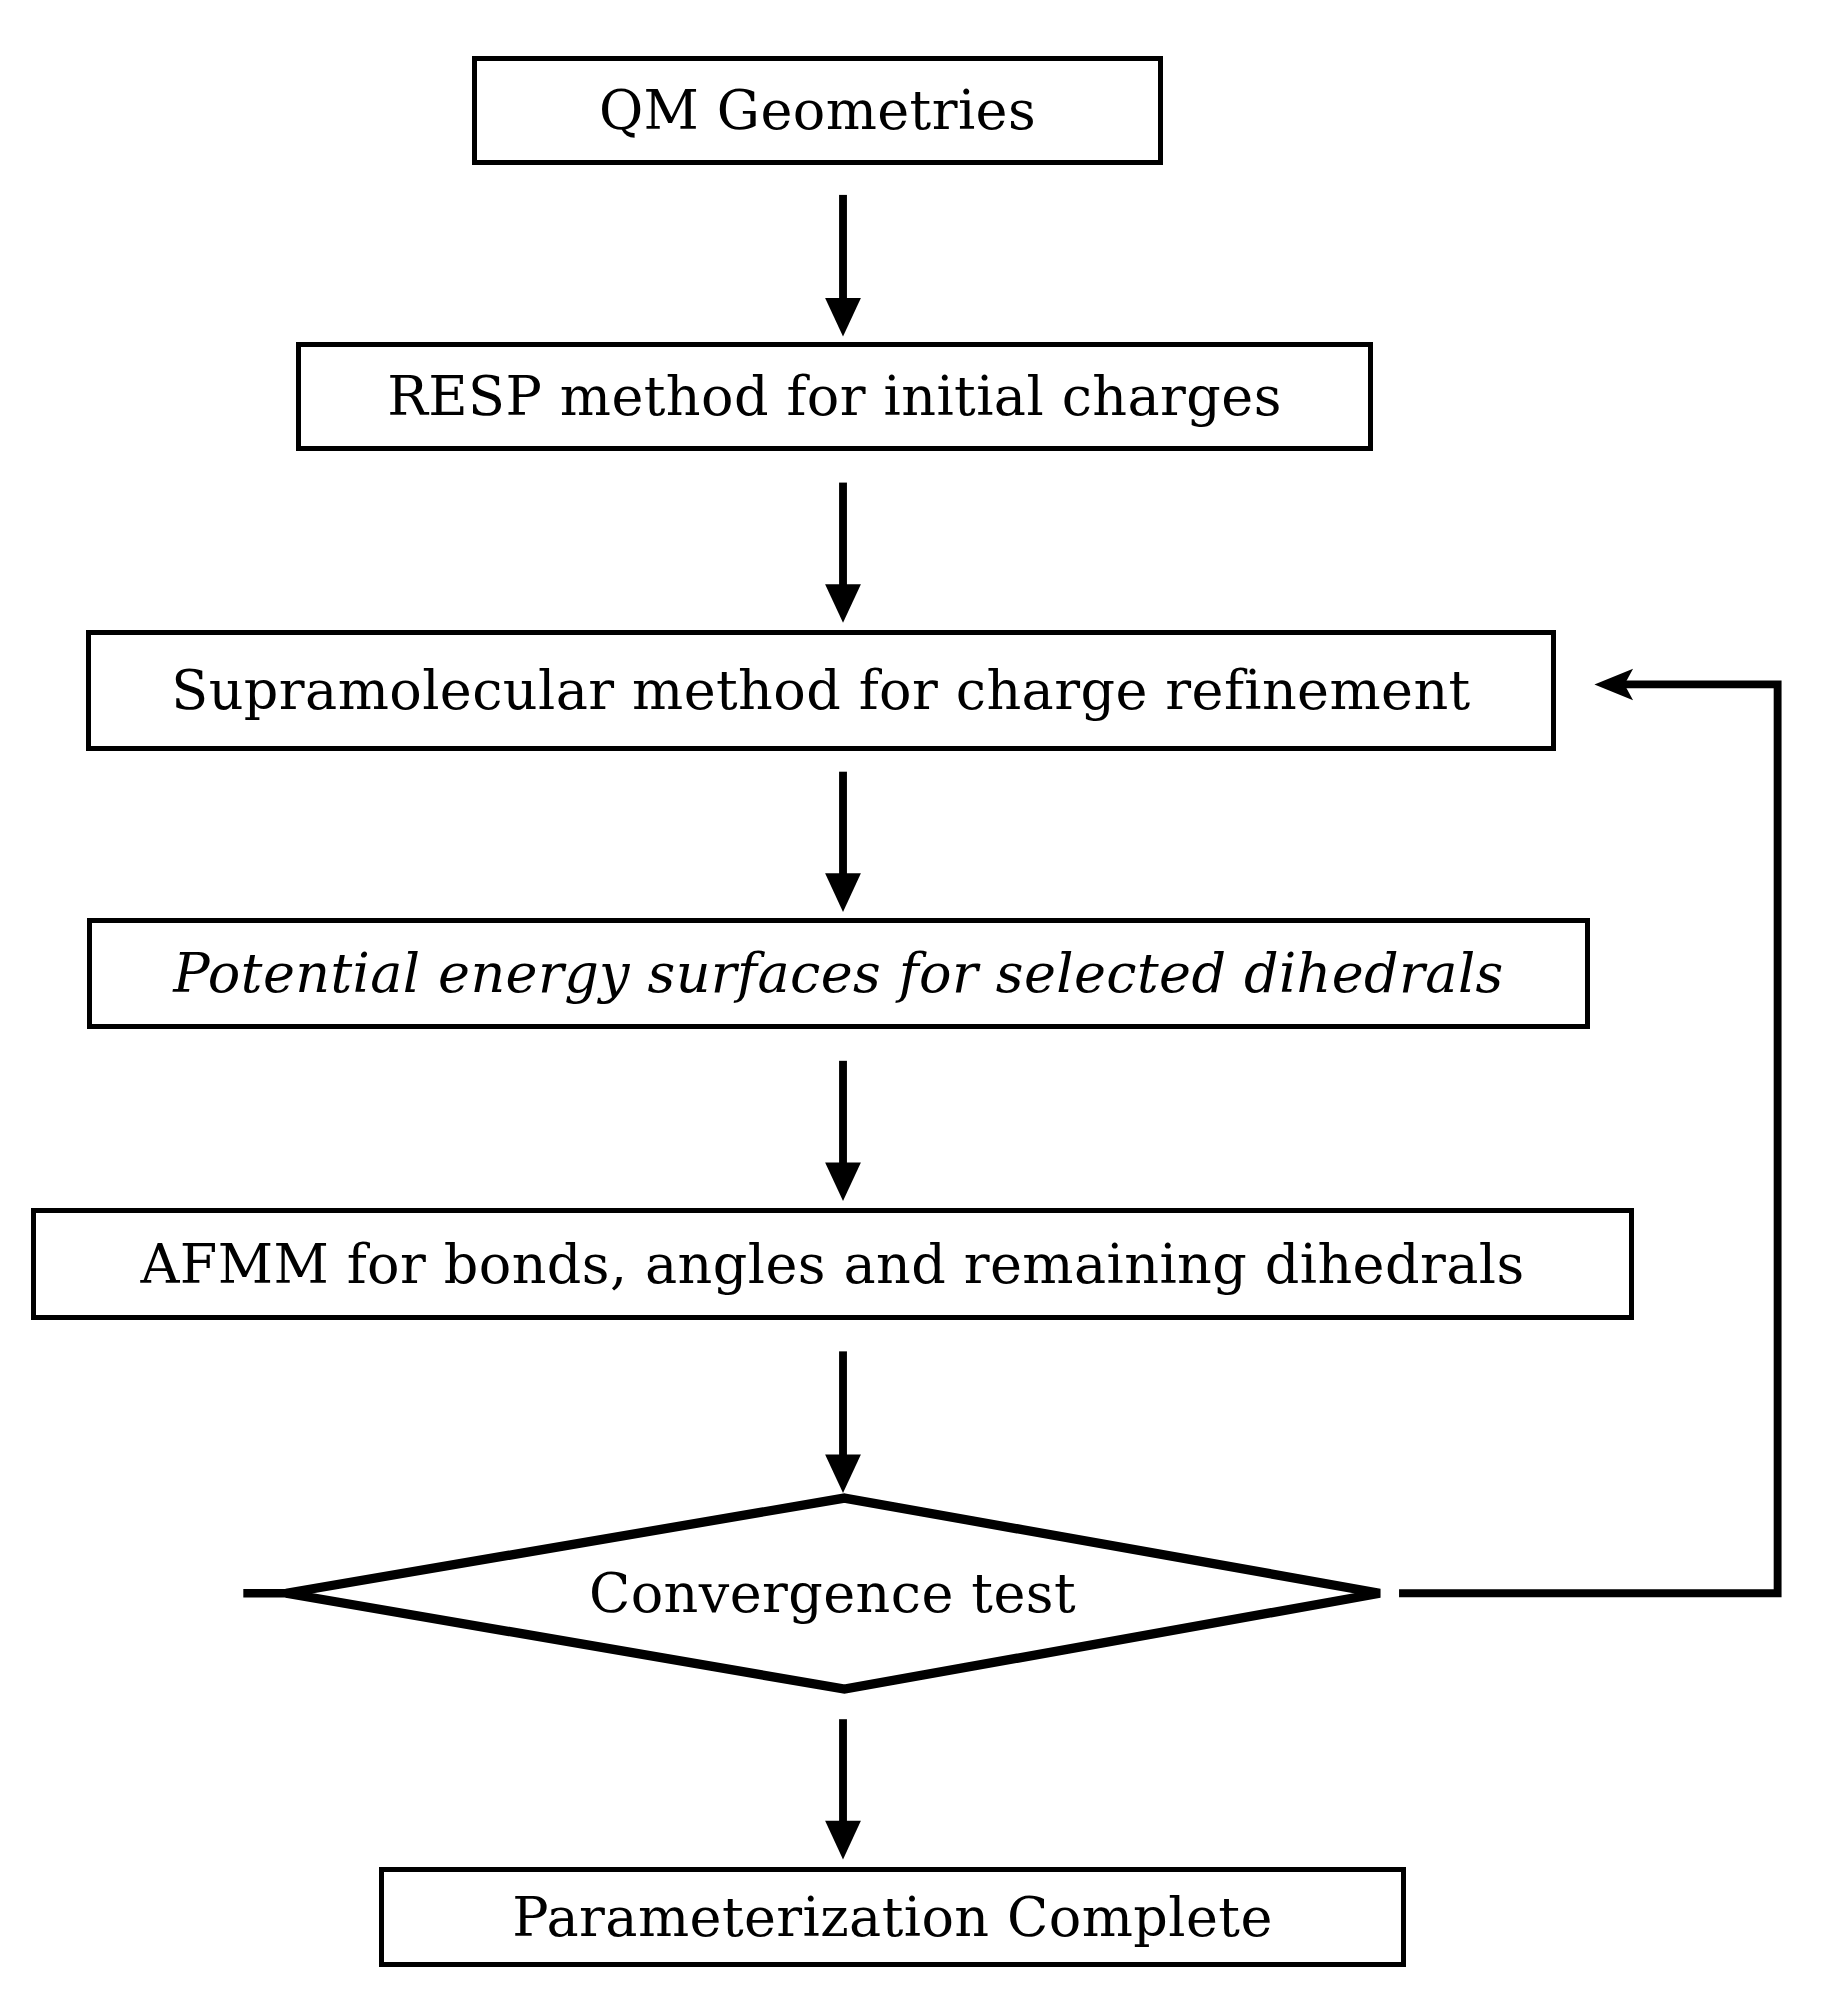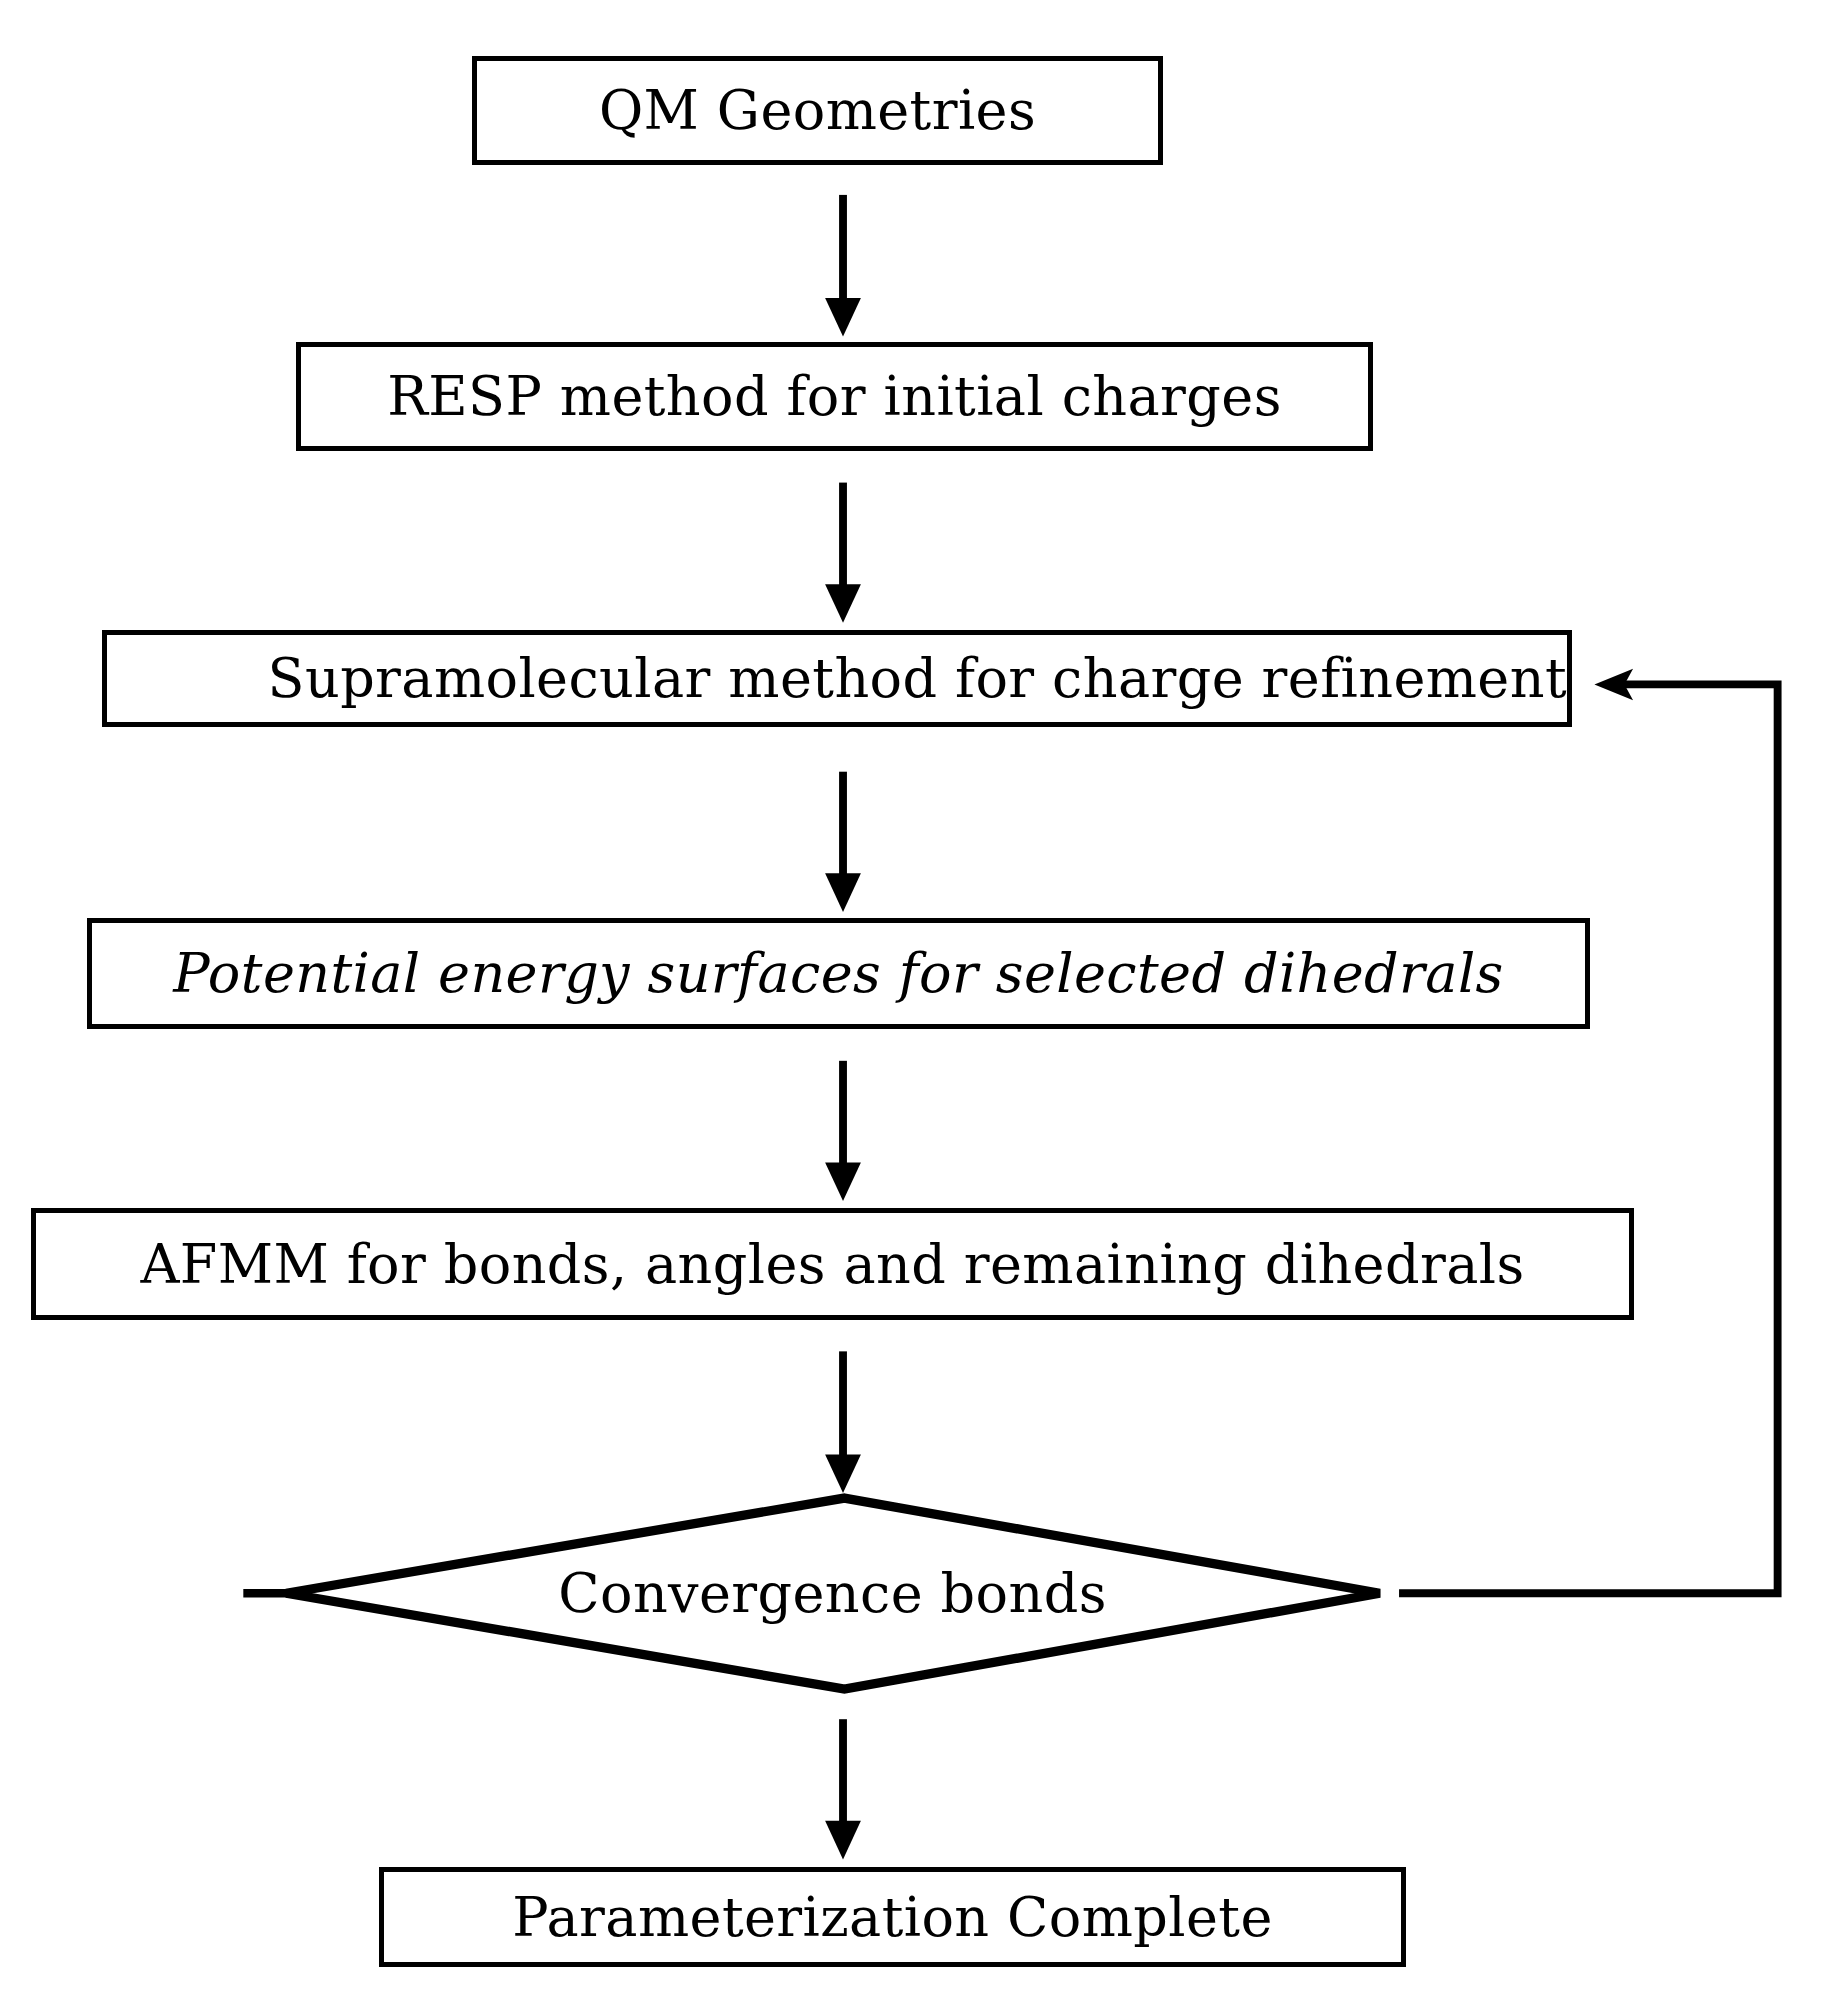--- a/index.html
+++ b/index.html
@@ -110,34 +110,34 @@
   </svg>
 
   <div class="node-box" style="left:424px; top:56px; width:691px; height:109px; font-size:54px;margin-left:48px;">
     <span>QM Geometries</span>
   </div>
 
   <div class="node-box" style="left:296px; top:342px; width:1077px; height:109px; font-size:54px;">
     <span>RESP method for initial charges</span>
   </div>
 
-  <div class="node-box" style="left:102px; top:630px; width:1470px; height:97px; font-size:54px;justify-content:flex-end;">
+  <div class="node-box" style="left:86px; top:630px; width:1470px; height:121px; font-size:54px;">
     <span>Supramolecular method for charge refinement</span>
   </div>
 
   <div class="node-box" style="left:87px; top:918px; width:1503px; height:111px; font-size:54px;font-style:italic;">
     <span>Potential energy surfaces for selected dihedrals</span>
   </div>
 
   <div class="node-box" style="left:31px; top:1208px; width:1603px; height:112px; font-size:54px;text-align:center;">
     <span>AFMM for bonds, angles and remaining dihedrals</span>
   </div>
 
   <div class="decision-label" style="left:283px; top:1498px; width:1099px; height:191px; font-size:54px;">
-    <span>Convergence bonds</span>
+    <span>Convergence test</span>
   </div>
 
   <div class="node-box" style="left:379px; top:1867px; width:1027px; height:100px; font-size:54px;">
     <span>Parameterization Complete</span>
   </div>
 
 </div>
 
 
 </body></html>

